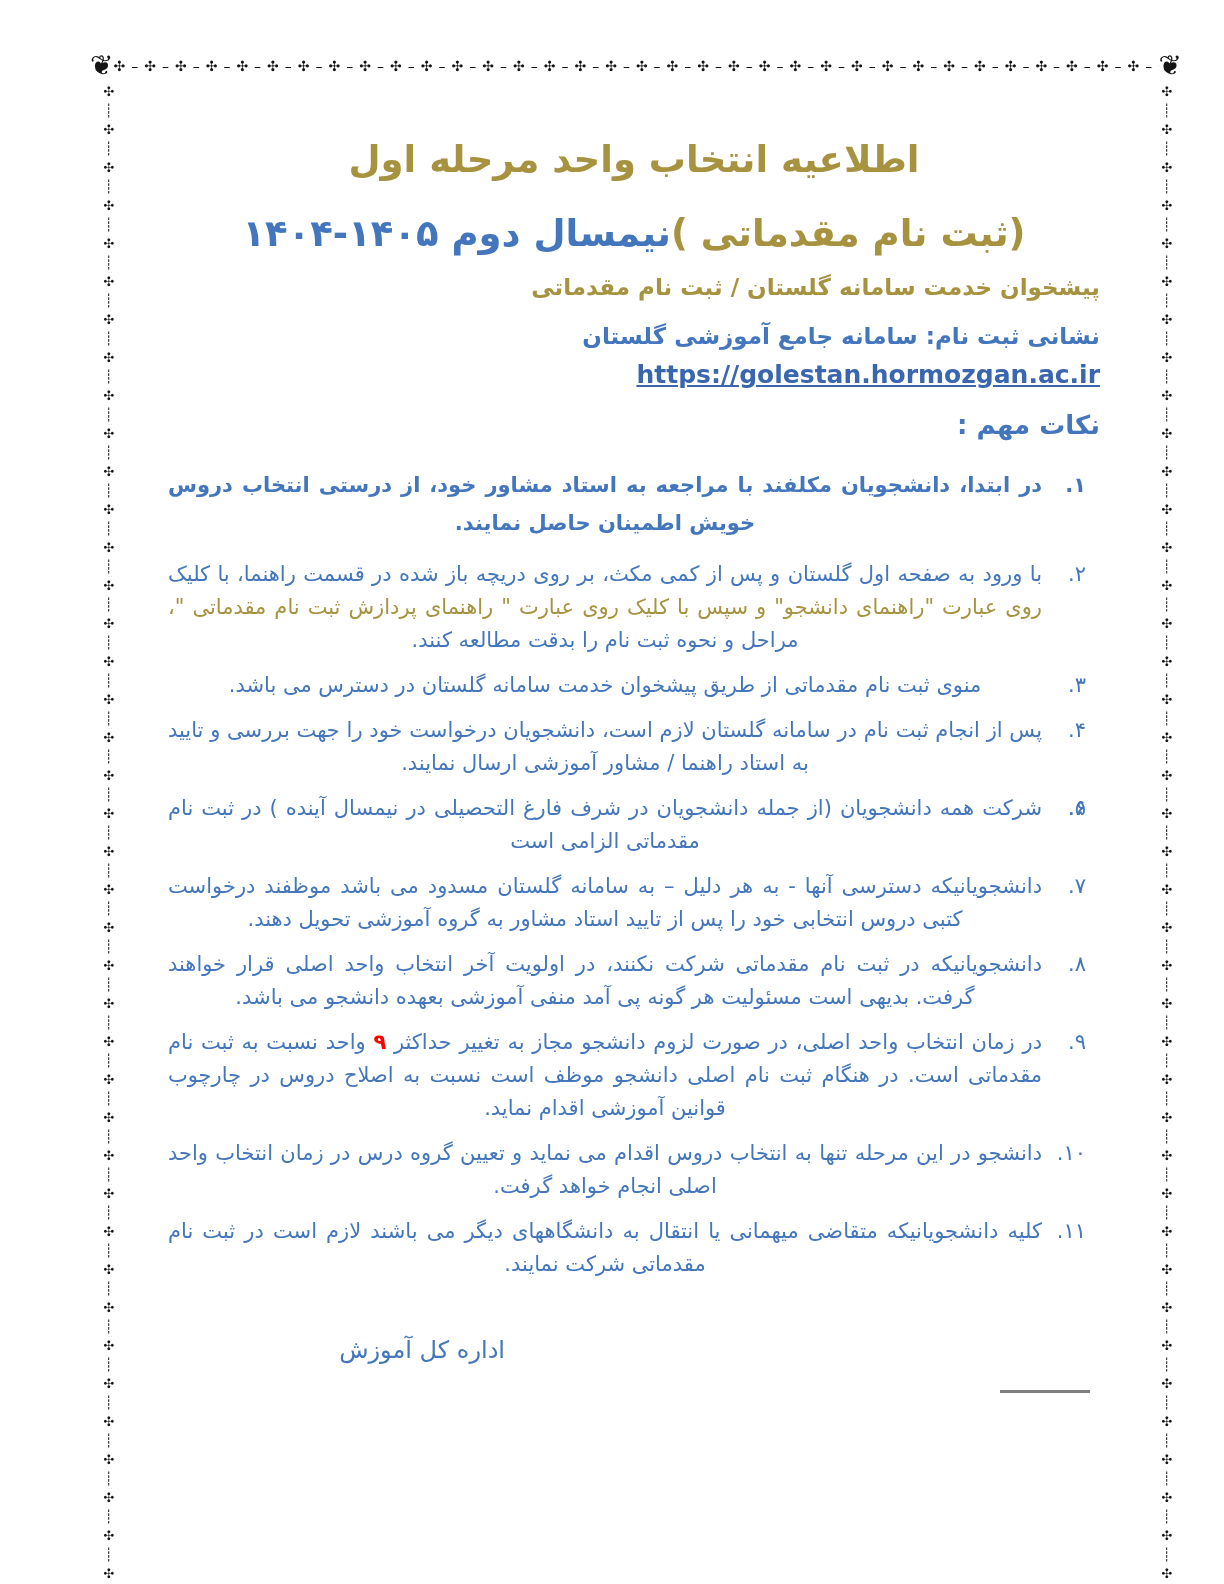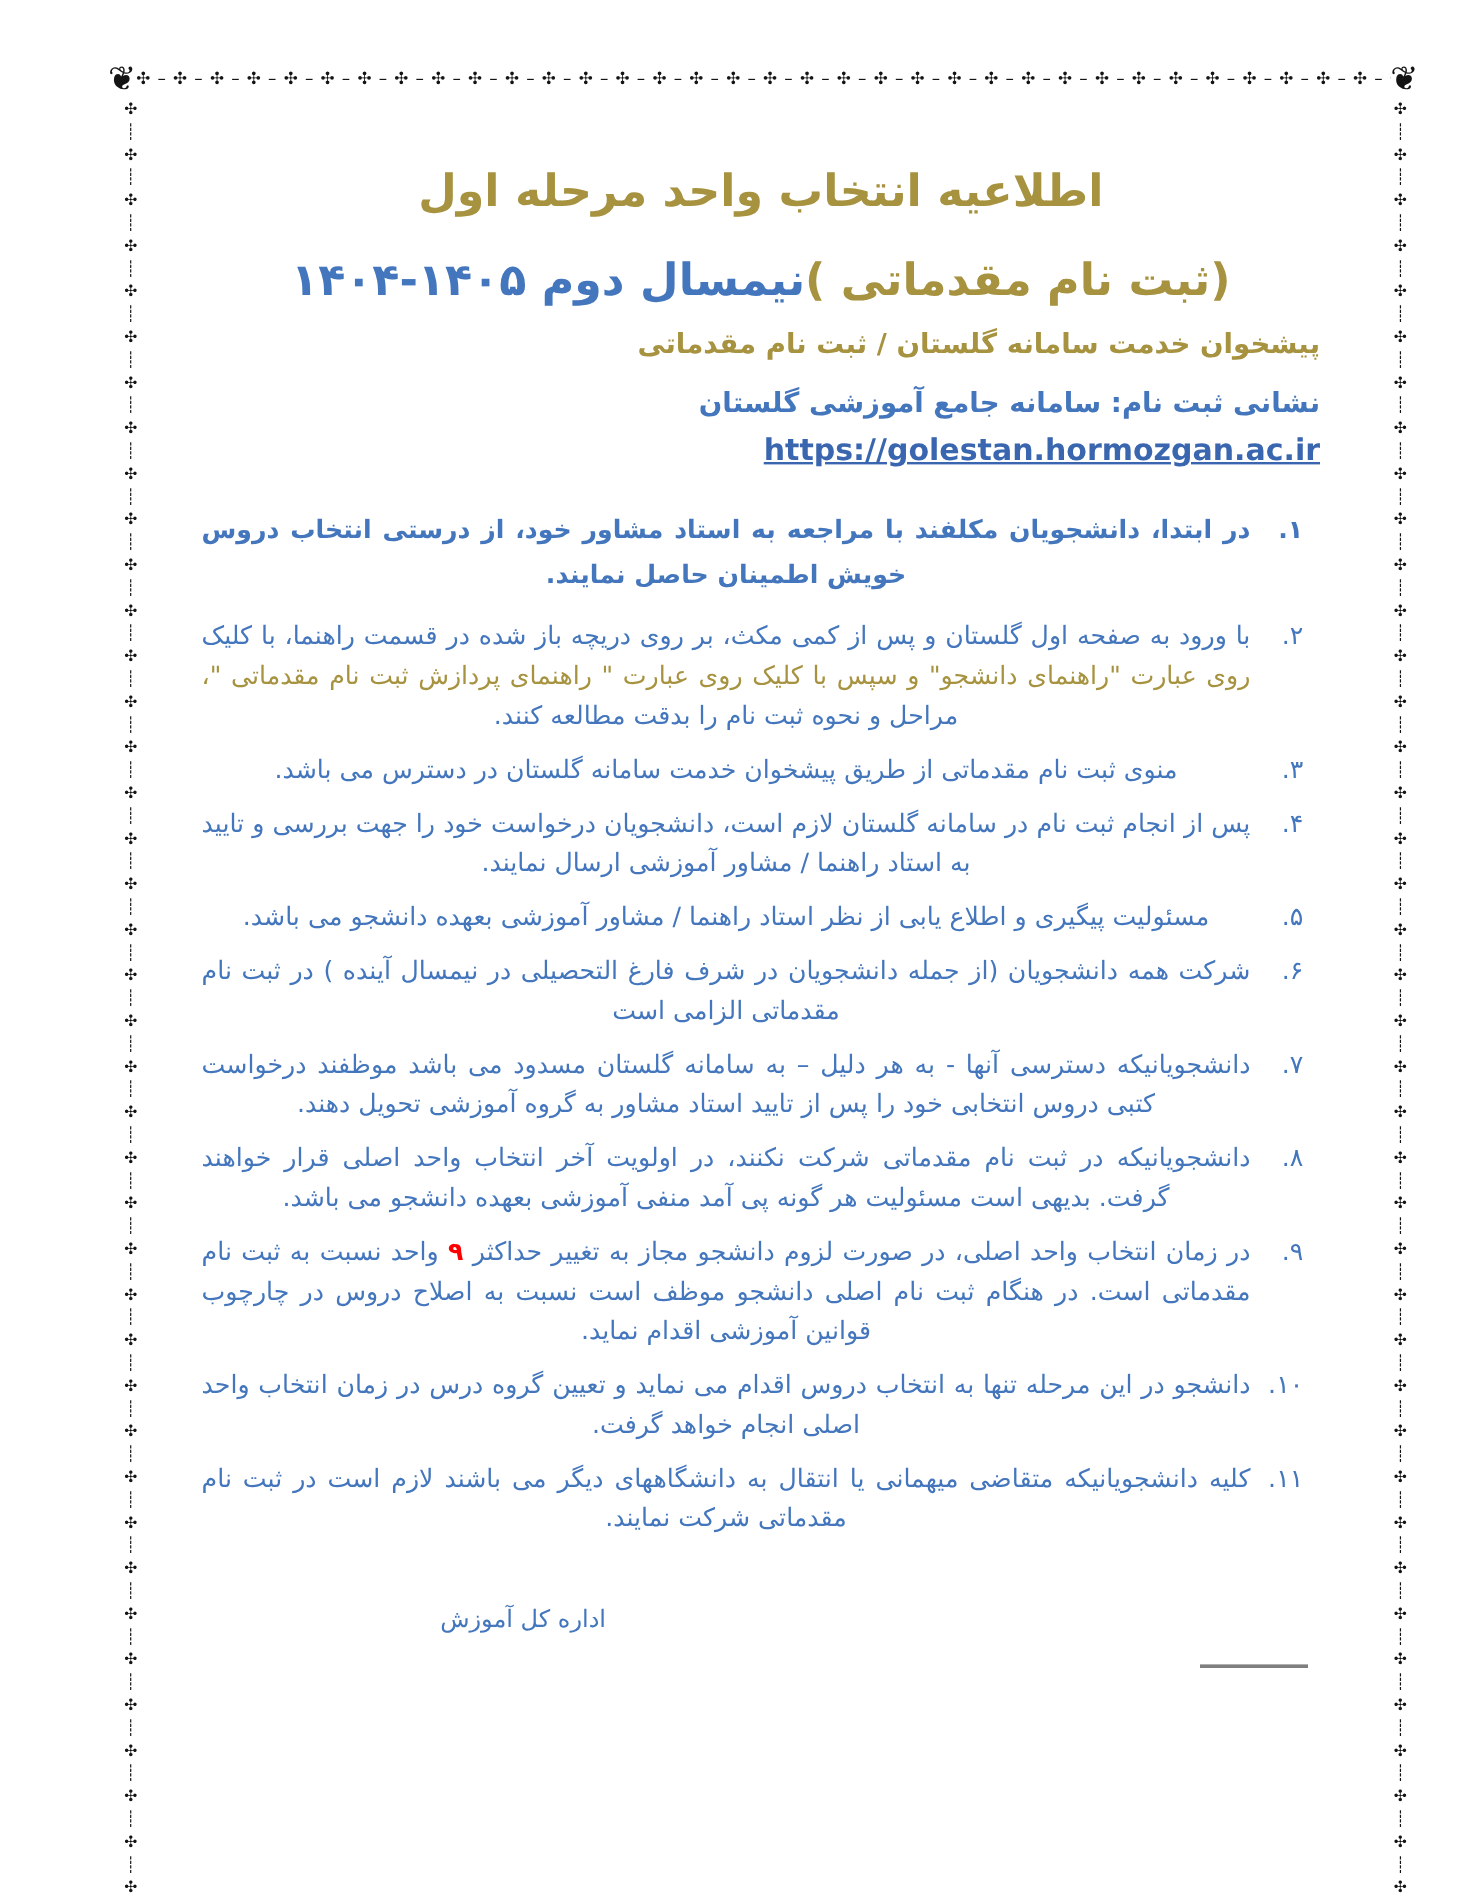--- a/index.html
+++ b/index.html
@@ -73,21 +73,21 @@
   }
   ol.notes li.bold{font-weight:bold;line-height:38px;margin-bottom:16px;}
   ol.notes li .num{
     position:absolute;right:14px;top:0;color:var(--blue);
   }
   .seg-blue{color:var(--blue);}
   .seg-gold{color:var(--gold);}
   .seg-red{color:var(--red);font-weight:bold;}
   .signature{
     margin:55px 0 0;padding-right:595px;
-    font-size:20px;color:var(--blue);white-space:nowrap;
+    font-size:24px;color:var(--blue);white-space:nowrap;
   }
   .footnote-sep{
     margin:26px 10px 0 auto;width:90px;height:3px;background:#7f7f7f;
   }
 </style>
 </head>
 <body>
 
 <div class="page">
 
@@ -339,27 +339,28 @@
 
     <h1 class="title1">اطلاعیه انتخاب واحد مرحله اول</h1>
 
     <h2 class="title2"><span class="gold">(ثبت نام مقدماتی )</span><span class="blue">نیمسال دوم </span><span class="blue num-ltr" dir="ltr">۱۴۰۴-۱۴۰۵</span></h2>
 
 
     <p class="meta gold">پیشخوان خدمت سامانه گلستان / ثبت نام مقدماتی</p>
 
     <p class="meta"><span class="blue">نشانی ثبت نام: سامانه جامع آموزشی گلستان </span><a class="url-link" dir="ltr" href="#">https://golestan.hormozgan.ac.ir</a></p>
 
+    <p class="notes-heading">نکات مهم :</p>
 
     <ol class="notes" id="notes-list">
         <li class="bold"><span class="num">۱.</span><span class="seg-blue">در ابتدا، دانشجویان مکلفند با مراجعه به استاد مشاور خود، از درستی انتخاب دروس خویش اطمینان حاصل نمایند.</span></li>
         <li><span class="num">۲.</span><span class="seg-blue">با ورود به صفحه اول گلستان و پس از کمی مکث، بر روی دریچه باز شده در قسمت راهنما، با کلیک </span><span class="seg-gold">روی عبارت "راهنمای دانشجو" و سپس با کلیک روی عبارت " راهنمای پردازش ثبت نام مقدماتی "، </span><span class="seg-blue">مراحل و نحوه ثبت نام را بدقت مطالعه کنند.</span></li>
         <li><span class="num">۳.</span><span class="seg-blue">منوی ثبت نام مقدماتی از طریق پیشخوان خدمت سامانه گلستان در دسترس می باشد.</span></li>
         <li><span class="num">۴.</span><span class="seg-blue">پس از انجام ثبت نام در سامانه گلستان لازم است، دانشجویان درخواست خود را جهت بررسی و تایید به استاد راهنما / مشاور آموزشی ارسال نمایند.</span></li>
-        <li><span class="num">۵.</span><span class="seg-blue">مسئولیت پیگیری و اطلاع یابی از نظر استاد راهنما / مشاور آموزشی بعهده دانشجو می باشد.</span></li>
+        <li><span class="num">۵.</span></li>
         <li><span class="num">۶.</span><span class="seg-blue">شرکت همه دانشجویان (از جمله دانشجویان در شرف فارغ التحصیلی در نیمسال آینده ) در ثبت نام مقدماتی الزامی است</span></li>
         <li><span class="num">۷.</span><span class="seg-blue">دانشجویانیکه دسترسی آنها - به هر دلیل – به سامانه گلستان مسدود می باشد موظفند درخواست کتبی دروس انتخابی خود را پس از تایید استاد مشاور به گروه آموزشی تحویل دهند.</span></li>
         <li><span class="num">۸.</span><span class="seg-blue">دانشجویانیکه در ثبت نام مقدماتی شرکت نکنند، در اولویت آخر انتخاب واحد اصلی قرار خواهند گرفت. بدیهی است مسئولیت هر گونه پی آمد منفی آموزشی بعهده دانشجو می باشد.</span></li>
         <li><span class="num">۹.</span><span class="seg-blue">در زمان انتخاب واحد اصلی، در صورت لزوم دانشجو مجاز به تغییر حداکثر </span><span class="seg-red">۹</span><span class="seg-blue"> واحد نسبت به ثبت نام مقدماتی است. در هنگام ثبت نام اصلی دانشجو موظف است نسبت به اصلاح دروس در چارچوب قوانین آموزشی اقدام نماید.</span></li>
         <li><span class="num">۱۰.</span><span class="seg-blue">دانشجو در این مرحله تنها به انتخاب دروس اقدام می نماید و تعیین گروه درس در زمان انتخاب واحد اصلی انجام خواهد گرفت.</span></li>
         <li><span class="num">۱۱.</span><span class="seg-blue">کلیه دانشجویانیکه متقاضی میهمانی یا انتقال به دانشگاههای دیگر می باشند لازم است در ثبت نام مقدماتی شرکت نمایند.</span></li>
       </ol>
 
     <p class="signature">اداره کل آموزش</p>
 

